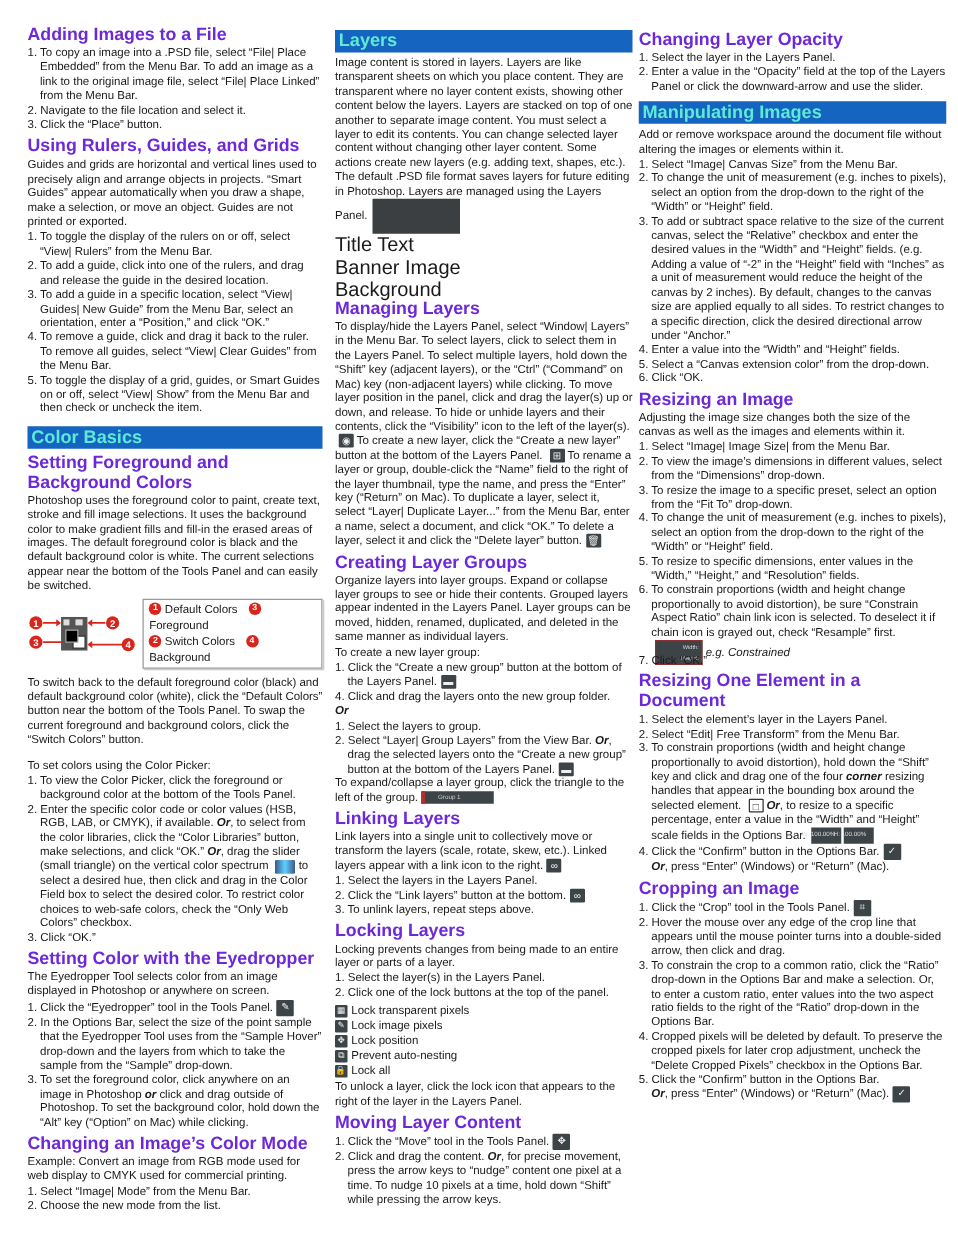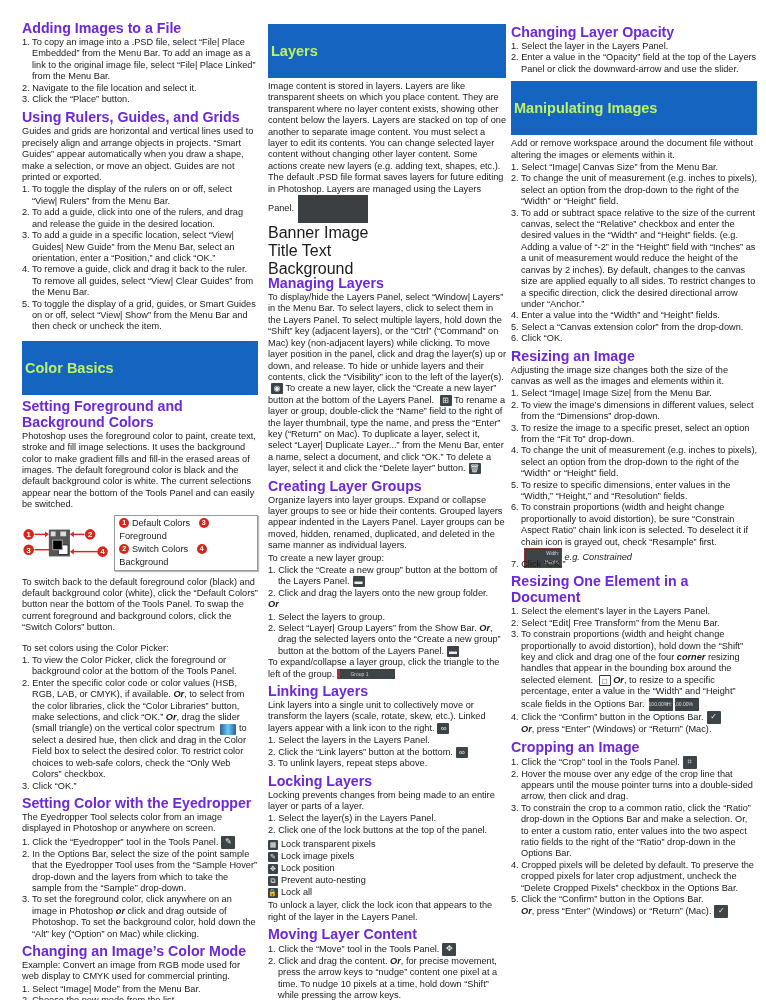--- a/index.html
+++ b/index.html
@@ -3,21 +3,21 @@
 <meta charset="utf-8">
 <style>
   * { box-sizing: border-box; margin: 0; padding: 0; }
   body { width: 766px; height: 1000px; background: #fff; font-family: "Liberation Sans", sans-serif; color: #1a1a1a; overflow: hidden; }
   .page { position: relative; width: 766px; height: 1000px; }
   .col { position: absolute; top: 18px; }
   .c1 { left: 22px; width: 236px; }
   .c2 { left: 268px; width: 238px; }
   .c3 { left: 511px; width: 246px; }
   h2 { color: #6d28d9; font-size: 14.2px; font-weight: bold; line-height: 16px; margin: 2px 0 1px; }
-  .band { background: #1565c0; color: #bef264; font-size: 14.5px; font-weight: bold; padding: 18px 3px; margin: 5px 0 3px; line-height: 18px; }
+  .band { background: #1565c0; color: #5eead4; font-size: 14.5px; font-weight: bold; padding: 0 3px; margin: 5px 0 3px; line-height: 18px; }
   p, li { font-size: 9.2px; line-height: 11.4px; }
   p { margin-bottom: 1px; }
   ol { list-style: none; }
   li { padding-left: 10px; text-indent: -10px; }
   b { font-weight: normal; }
   .ico { display: inline-block; width: 12px; height: 11px; background: #3d4448; vertical-align: middle; border-radius: 1px; color: #eee; font-size: 8px; line-height: 11px; text-align: center; text-indent: 0; margin-left: 3px; }
   .ico.sm { width: 10px; height: 10px; font-size: 7px; line-height: 10px; margin-left: 0; margin-right: 3px; }
   .lock-row { font-size: 9.2px; line-height: 12px; }
   .colors-fig { display: flex; align-items: center; margin: 4px 0 6px; }
   .badge { display: inline-block; width: 10px; height: 10px; border-radius: 50%; background: #d9261c; color: #fff; font-size: 7px; line-height: 10px; text-align: center; font-weight: bold; vertical-align: middle; }
@@ -109,42 +109,42 @@
     <p>Example: Convert an image from RGB mode used for web display to CMYK used for commercial printing.</p>
     <ol>
       <li>1. Select “Image| Mode” from the Menu Bar.</li>
       <li>2. Choose the new mode from the list.</li>
     </ol>
   </div>
 
   <div class="col c2">
     <div class="band" style="margin-top:6px">Layers</div>
     <p><span>Image content is stored in layers. Layers are like transparent sheets on which you place content. They are transparent where no layer content exists, showing other content below the layers. Layers are stacked on top of one another to separate image content. You </span><b>must</b><span> select a layer to edit its contents. You can change selected layer content without changing other layer content. Some actions create new layers (e.g. adding text, shapes, etc.). The default .PSD file format saves layers for future editing in Photoshop. Layers are managed using the Layers Panel.</span><span class="layers-thumb"></span></p>
+      <div>Title Text</div>
       <div>Banner Image</div>
-      <div>Title Text</div>
       <div style="border:none">Background</div>
       <p></p>
 
     <h2 style="margin-top:-4px">Managing Layers</h2>
     <p>
       <b>To display/hide the Layers Panel</b><span>, select “Window| Layers” in the Menu Bar. </span><b>To select layers</b><span>, click to select them in the Layers Panel. </span><b>To select multiple layers</b><span>, hold down the “Shift” key (adjacent layers), or the “Ctrl” (“Command” on Mac) key (non-adjacent layers) while clicking. </span><b>To move layer position in the panel</b><span>, click and drag the layer(s) up or down, and release. </span><b>To hide or unhide layers and their contents</b><span>, click the “Visibility” icon to the left of the layer(s). </span><span class="ico">◉</span>
       <b>To create a new layer</b><span>, click the “Create a new layer” button at the bottom of the Layers Panel. </span><span class="ico">⊞</span> <b>To rename a layer or group</b><span>, double-click the “Name” field to the right of the layer thumbnail, type the name, and press the “Enter” key (“Return” on Mac). </span><b>To duplicate a layer</b><span>, select it, select “Layer| Duplicate Layer...” from the Menu Bar, enter a name, select a document, and click “OK.” </span><b>To delete a layer</b><span>, select it and click the “Delete layer” button.</span><span class="ico">🗑</span>
     </p>
 
     <h2 style="margin-top:3px">Creating Layer Groups</h2>
     <p>Organize layers into layer groups. Expand or collapse layer groups to see or hide their contents. Grouped layers appear indented in the Layers Panel. Layer groups can be moved, hidden, renamed, duplicated, and deleted in the same manner as individual layers.</p>
     <p><b>To create a new layer group</b><span>:</span></p>
     <ol>
       <li>1. <span>Click the “Create a new group” button at the bottom of the Layers Panel.</span><span class="ico">▬</span></li>
-      <li>2. Click and drag the layers onto the new group folder.</li>
+      <li>4. Click and drag the layers onto the new group folder.</li>
     </ol>
     <p><em>Or</em></p>
     <ol>
       <li>1. Select the layers to group.</li>
-      <li>2. <span>Select “Layer| Group Layers” from the Show Bar. </span><em>Or</em><span>, drag the selected layers onto the “Create a new group” button at the bottom of the Layers Panel.</span><span class="ico">▬</span></li>
+      <li>2. <span>Select “Layer| Group Layers” from the View Bar. </span><em>Or</em><span>, drag the selected layers onto the “Create a new group” button at the bottom of the Layers Panel.</span><span class="ico">▬</span></li>
     </ol>
     <p><b>To expand/collapse a layer group</b><span>, click the triangle to the left of the group.</span><span class="grp-thumb">Group 1</span></p>
 
     <h2 style="margin-top:3px">Linking Layers</h2>
     <p><span>Link layers into a single unit to collectively move or transform the layers (scale, rotate, skew, etc.). Linked layers appear with a link icon to the right.</span><span class="ico">∞</span></p>
     <ol>
       <li>1. Select the layers in the Layers Panel.</li>
       <li><span>2. Click the “Link layers” button at the bottom.</span><span class="ico">∞</span></li>
       <li>3. <b>To unlink layers</b><span>, repeat steps above.</span></li>
     </ol>

